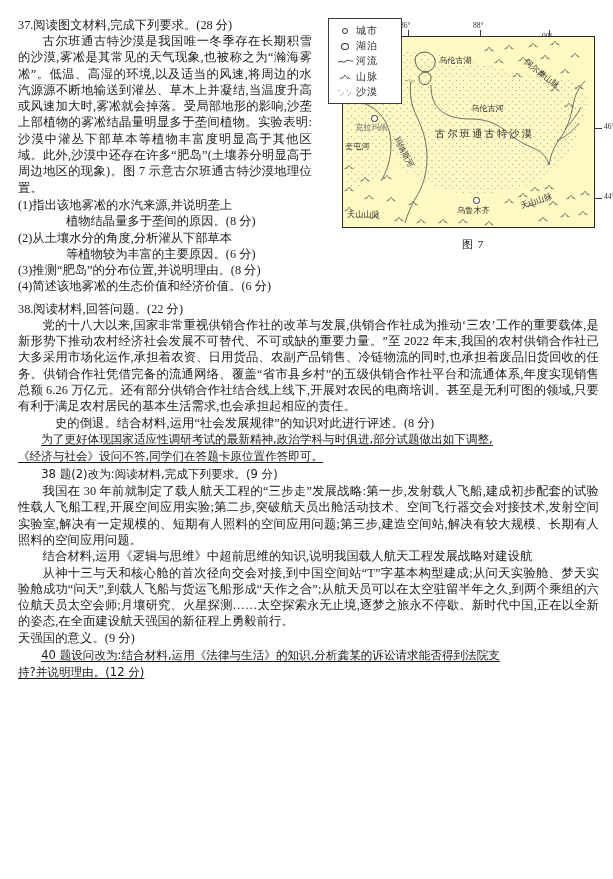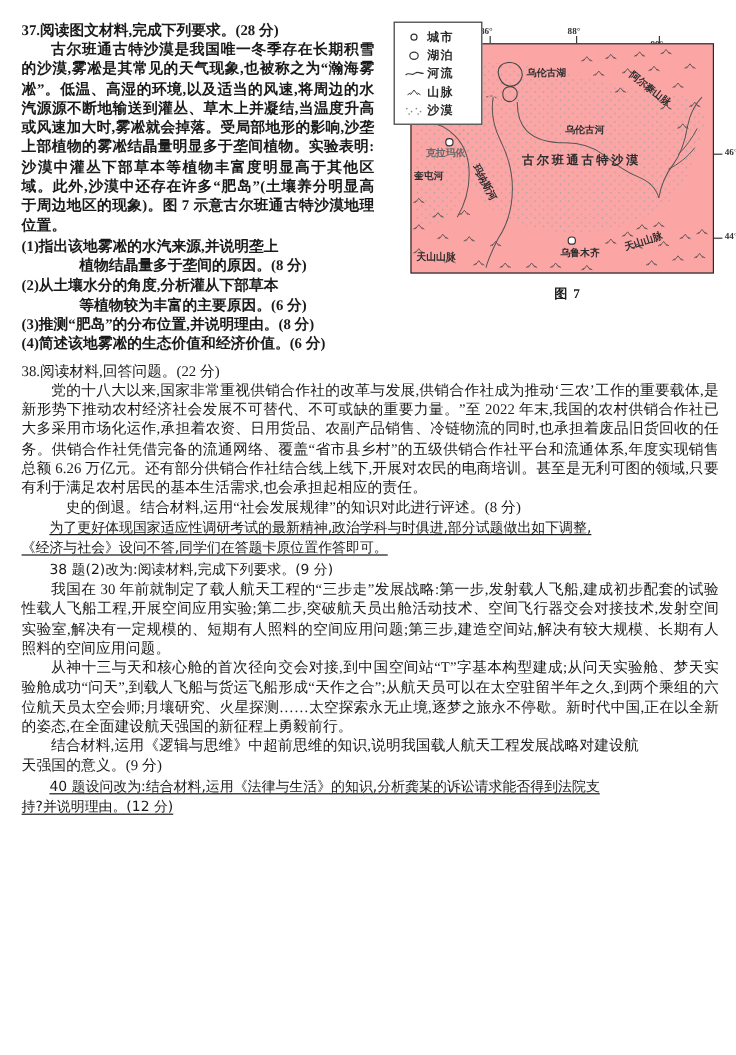--- a/index.html
+++ b/index.html
@@ -41,21 +41,21 @@
     font-size: 12.3px;
     line-height: 16.3px;
     text-align: justify;
   }
   .hang {
     padding-left: 3.0em;
     text-indent: -3.0em;
   }
 
   
-  .q37 { position: relative; font-weight: bold; }
+  .q37 { position: relative; }
   .q37-body {
     width: 294px;
     font-size: 12.3px;
     line-height: 16.3px;
   }
   .q37-body .para {
     letter-spacing: .2px;
   }
   .q37-list {
     margin-top: 1px;
@@ -86,21 +86,21 @@
   }
   .map-frame {
     position: absolute;
     left: 14px;
     top: 18px;
     width: 253px;
     height: 192px;
     border: 1.1px solid #2b2b2b;
     box-sizing: border-box;
     overflow: hidden;
-    background: #fca5a5;
+    background: #fef9c3;
   }
   .lon-label {
     position: absolute;
     font-size: 7.6px;
     color: #333;
     white-space: nowrap;
   }
   .lon-tick {
     position: absolute;
     width: 1px;
@@ -409,21 +409,21 @@
 
           <div class="city-dot" style="left:28px; top:78px;"></div>
           <div class="map-label" style="left:12px; top:85px; color:#666;">克拉玛依</div>
 
           <div class="map-label" style="left:2px; top:104px;">奎屯河</div>
           <div class="map-label" style="left:58px; top:98px; transform:rotate(62deg); transform-origin:left top;">玛纳斯河</div>
 
           <div class="map-label" style="left:4px; top:172px;">天山山脉</div>
 
           <div class="city-dot" style="left:130px; top:160px;"></div>
-          <div class="map-label" style="left:124px; top:168px;">乌鲁木齐</div>
+          <div class="map-label" style="left:114px; top:168px;">乌鲁木齐</div>
           <div class="map-label" style="left:176px; top:164px; transform:rotate(-18deg); transform-origin:left top;">天山山脉</div>
         </div>
 
         <div class="legend">
           <div class="legend-row">
             <span class="legend-sym">
                 <span class="sym-city"></span>
               </span>
             <span class="legend-txt">城市</span>
           </div>
@@ -480,22 +480,22 @@
   </div>
 
   <div class="notice">
     <div class="notice-ind"><span class="ul">为了更好体现国家适应性调研考试的最新精神,政治学科与时俱进,部分试题做出如下调整,</span></div>
     <div><span class="ul">《经济与社会》设问不答,同学们在答题卡原位置作答即可。</span></div>
     <div class="notice-ind">38 题(2)改为:阅读材料,完成下列要求。(9 分)</div>
   </div>
 
   <div class="q38" style="margin-top:0;">
     <div class="para">我国在 30 年前就制定了载人航天工程的“三步走”发展战略:第一步,发射载人飞船,建成初步配套的试验性载人飞船工程,开展空间应用实验;第二步,突破航天员出舱活动技术、空间飞行器交会对接技术,发射空间实验室,解决有一定规模的、短期有人照料的空间应用问题;第三步,建造空间站,解决有较大规模、长期有人照料的空间应用问题。</div>
+    <div class="para" style="text-indent:2em;">结合材料,运用《逻辑与思维》中超前思维的知识,说明我国载人航天工程发展战略对建设航</div>
     <div class="para">从神十三与天和核心舱的首次径向交会对接,到中国空间站“T”字基本构型建成;从问天实验舱、梦天实验舱成功“问天”,到载人飞船与货运飞船形成“天作之合”;从航天员可以在太空驻留半年之久,到两个乘组的六位航天员太空会师;月壤研究、火星探测……太空探索永无止境,逐梦之旅永不停歇。新时代中国,正在以全新的姿态,在全面建设航天强国的新征程上勇毅前行。</div>
-    <div class="para" style="text-indent:2em;">结合材料,运用《逻辑与思维》中超前思维的知识,说明我国载人航天工程发展战略对建设航</div>
     <div class="sub">天强国的意义。(9 分)</div>
   </div>
 
   <div class="notice" style="margin-top:1px;">
     <div class="notice-ind"><span class="ul">40 题设问改为:结合材料,运用《法律与生活》的知识,分析龚某的诉讼请求能否得到法院支</span></div>
     <div><span class="ul">持?并说明理由。(12 分)</span></div>
   </div>
 
 </div>
 

